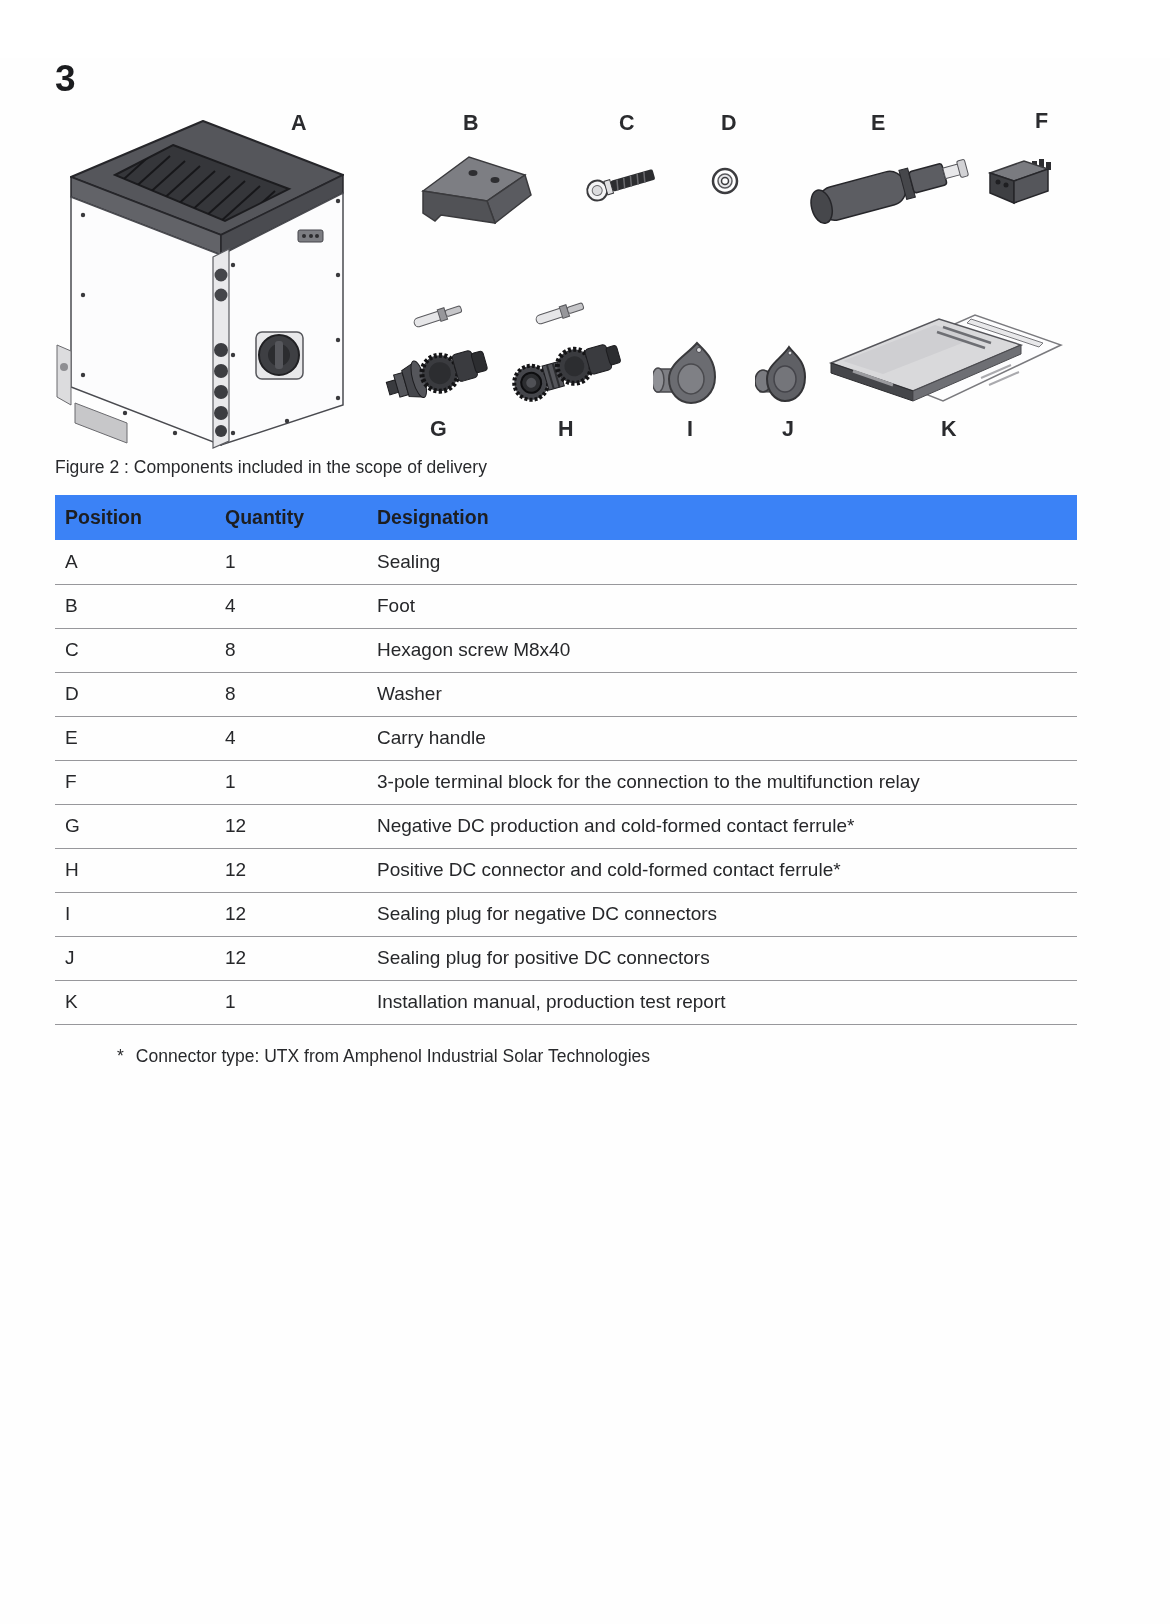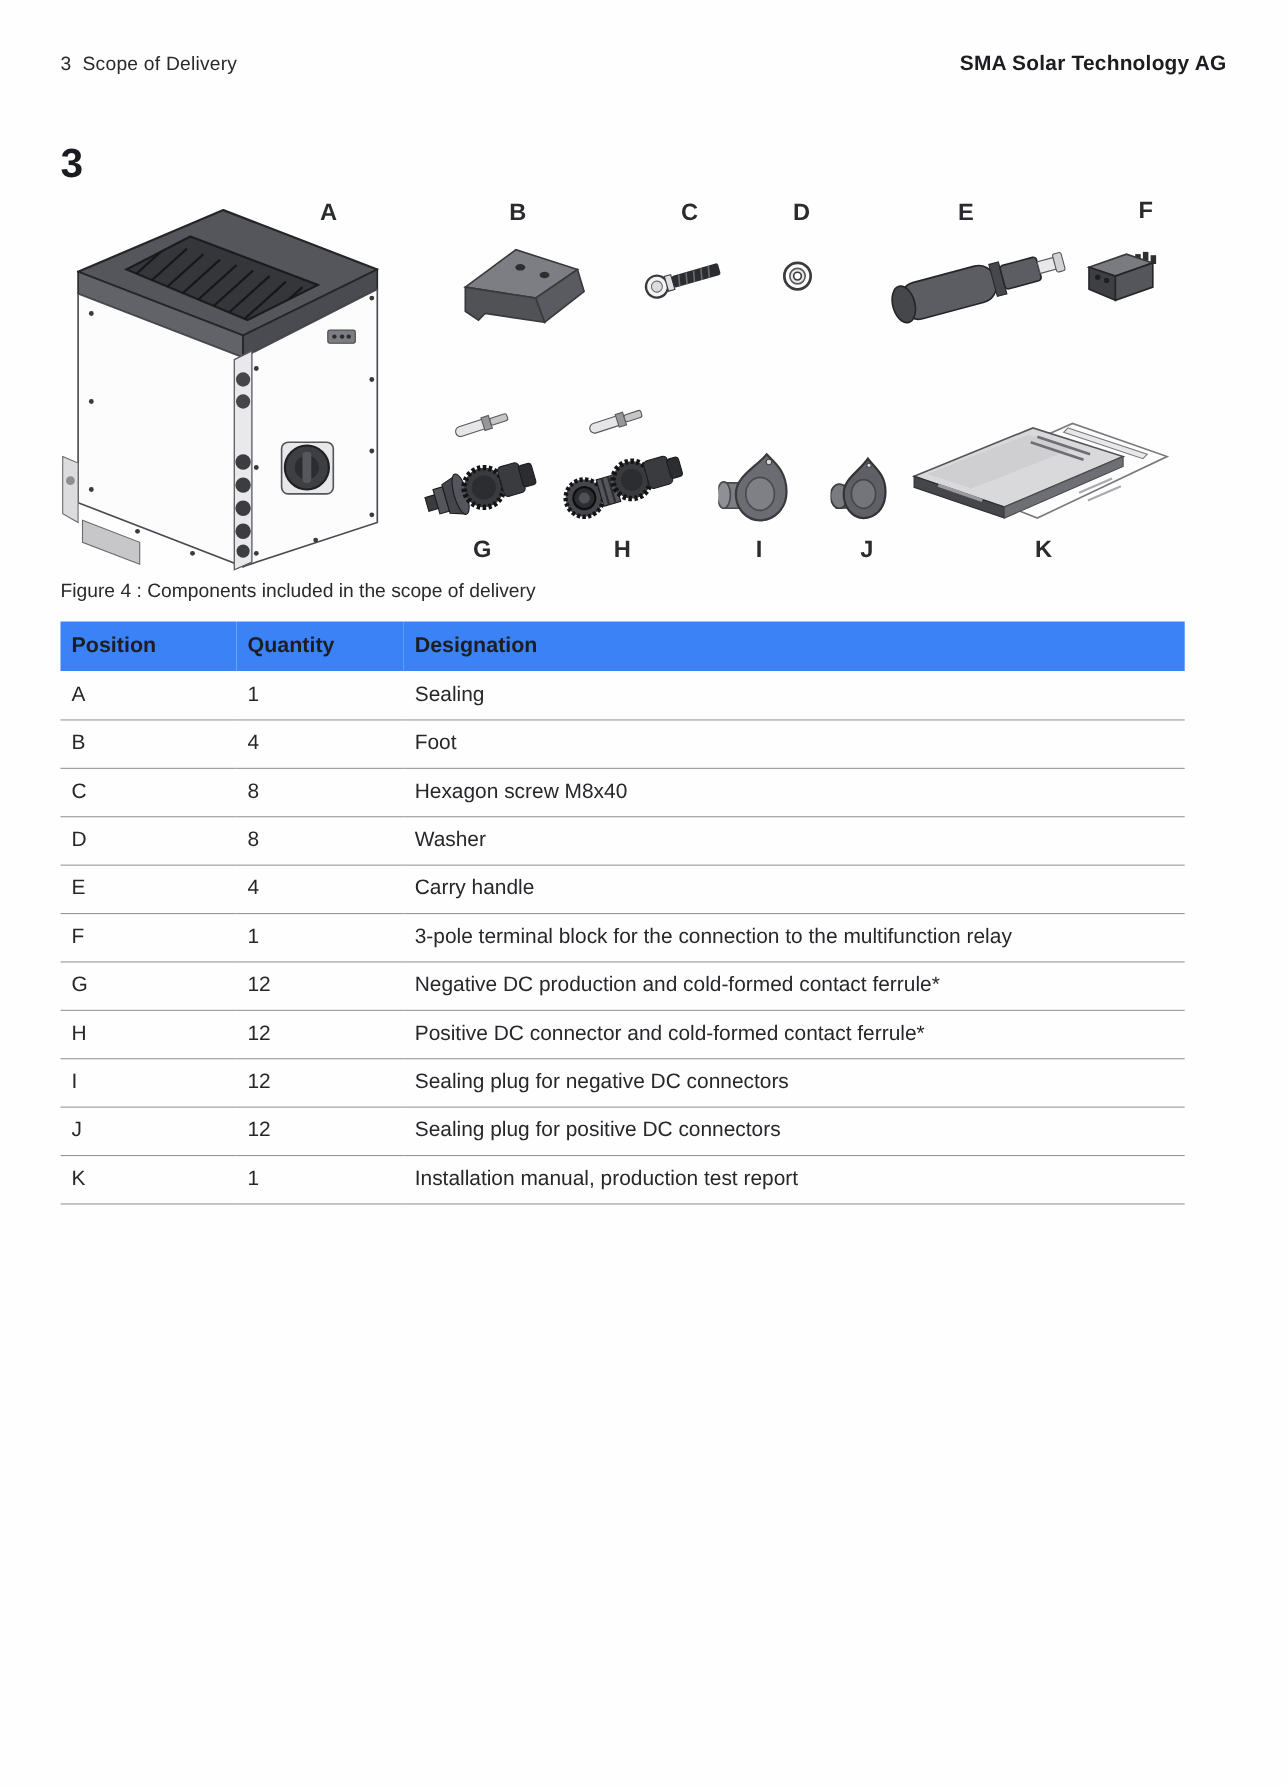--- a/index.html
+++ b/index.html
@@ -89,24 +89,20 @@
     padding-left: 62px;
     font-size: 17.5px; color: #28292c;
   }
   .footnote .marker { margin-right: 12px; }
 </style>
 </head>
 <body>
 
 <div class="page">
 
-  <div class="running-header">
-    <span class="left">3  Scope of Delivery</span>
-    <span class="right">SMA Solar Technology AG</span>
-  </div>
 
   <div class="section-title">
     <span>3</span>
   </div>
 
 
   <div class="figure-area">
 
     <svg style="left:0;top:6px" width="300" height="335" viewBox="0 0 300 335">
       <polygon points="148,6 288,60 166,120 16,62" fill="#55565b" stroke="#26262a" stroke-width="2" stroke-linejoin="round"></polygon>
@@ -299,21 +295,21 @@
     <div class="part-label" style="left:666px;top:2px">D</div>
     <div class="part-label" style="left:816px;top:2px">E</div>
     <div class="part-label" style="left:980px;top:0px">F</div>
     <div class="part-label" style="left:375px;top:308px">G</div>
     <div class="part-label" style="left:503px;top:308px">H</div>
     <div class="part-label" style="left:632px;top:308px">I</div>
     <div class="part-label" style="left:727px;top:308px">J</div>
     <div class="part-label" style="left:886px;top:308px">K</div>
   </div>
 
-  <p class="figure-caption">Figure 4 : Components included in the scope of delivery</p>
+  <p class="figure-caption">Figure 2 : Components included in the scope of delivery</p>
 
   <table class="delivery">
     <colgroup>
         <col class="c1">
         <col class="c2">
         <col>
       </colgroup>
     <thead>
       <tr>
         <th>Position</th>
@@ -373,14 +369,17 @@
         <td>Sealing plug for positive DC connectors</td>
       </tr>
       <tr>
         <td>K</td>
         <td>1</td>
         <td>Installation manual, production test report</td>
       </tr>
     </tbody>
   </table>
 
+  <p class="footnote">
+    <span class="marker">*</span><span>Connector type: UTX from Amphenol Industrial Solar Technologies</span>
+  </p>
 
 </div>
 
 </body></html>

